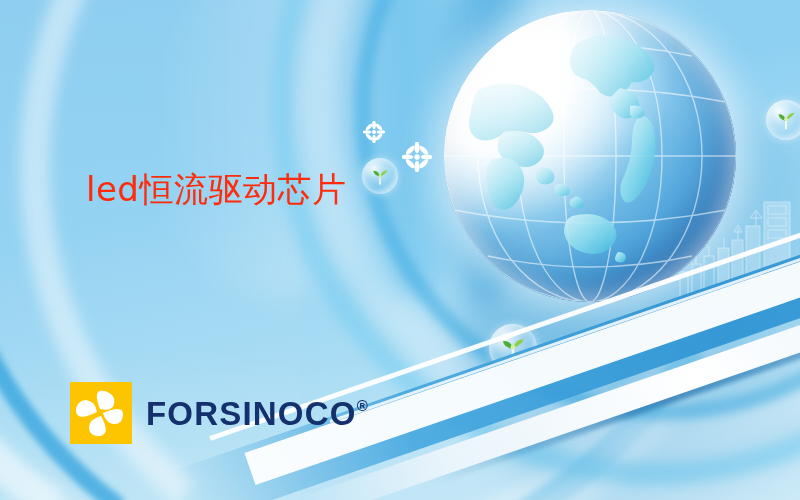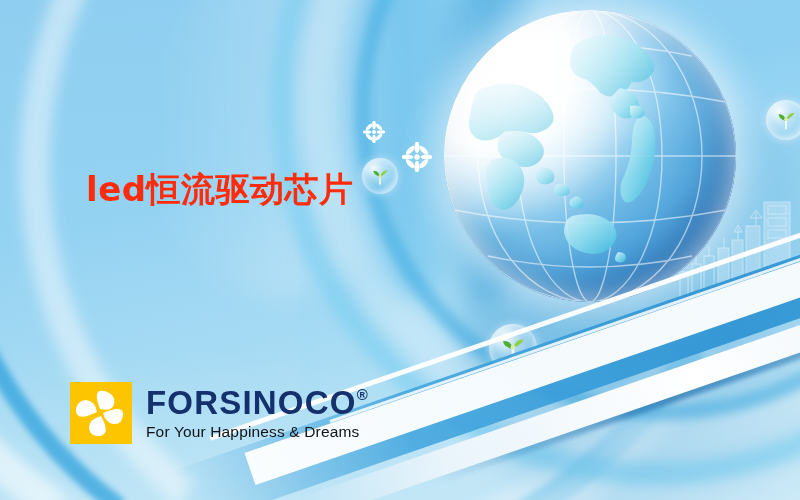--- a/index.html
+++ b/index.html
@@ -90,21 +90,21 @@
   .sw2{left:300px;top:498px;width:760px;height:26px;
        background:linear-gradient(90deg,rgba(255,255,255,.0),#e9f4fb 20%,#ffffff 55%,#dfeef9 100%);transform:rotate(-19deg);}
   .sw3{left:210px;top:436px;width:780px;height:5px;background:rgba(255,255,255,.95);transform:rotate(-19deg);}
   .sw4{left:330px;top:420px;width:620px;height:3px;background:rgba(255,255,255,.85);transform:rotate(-19deg);}
   .swdark{left:430px;top:470px;width:560px;height:16px;
        background:linear-gradient(90deg,rgba(42,120,178,0),rgba(42,120,178,.75) 45%,rgba(70,150,200,.35));transform:rotate(-19deg);filter:blur(2px);}
   .swblue{left:180px;top:470px;width:800px;height:60px;
        background:linear-gradient(90deg,rgba(63,164,222,0) 0%,rgba(63,164,222,.85) 30%,rgba(49,150,212,.95) 70%,rgba(49,150,212,.9) 100%);transform:rotate(-19deg);}
 
   
-  #headline{position:absolute;left:86px;top:164px;z-index:40;font-weight:bold;}
+  #headline{position:absolute;left:86px;top:164px;z-index:40;}
   #headline .hl{
     color:#ff2b0a;
     font-family:"DejaVu Sans","Liberation Sans",sans-serif;
     font-size:34px;line-height:1.52;white-space:nowrap;letter-spacing:.5px;
   }
   #headline .hl2{padding-left:14px;}
 
   
   #logo{position:absolute;left:70px;top:382px;display:flex;align-items:center;gap:14px;z-index:40;}
   #logo .mark{width:62px;height:62px;background:#fdc500;flex:0 0 auto;position:relative;}
@@ -292,17 +292,16 @@
           <path d="M31 34 Q41 52 30 54 Q20 55 19 46 Q19 37 31 34 Z"></path>
           <path d="M27 30 Q7 40 6 29 Q6 19 16 18 Q25 19 27 30 Z"></path>
         </g>
       </svg>
     </div>
     <div class="words">
       <div class="brand">
         <span>FORSINOCO</span>
           <span class="reg">®</span>
       </div>
-      <div class="tag">For Your Happiness &amp; Dreams</div>
     </div>
   </div>
 
 </div>
 
 </body></html>

